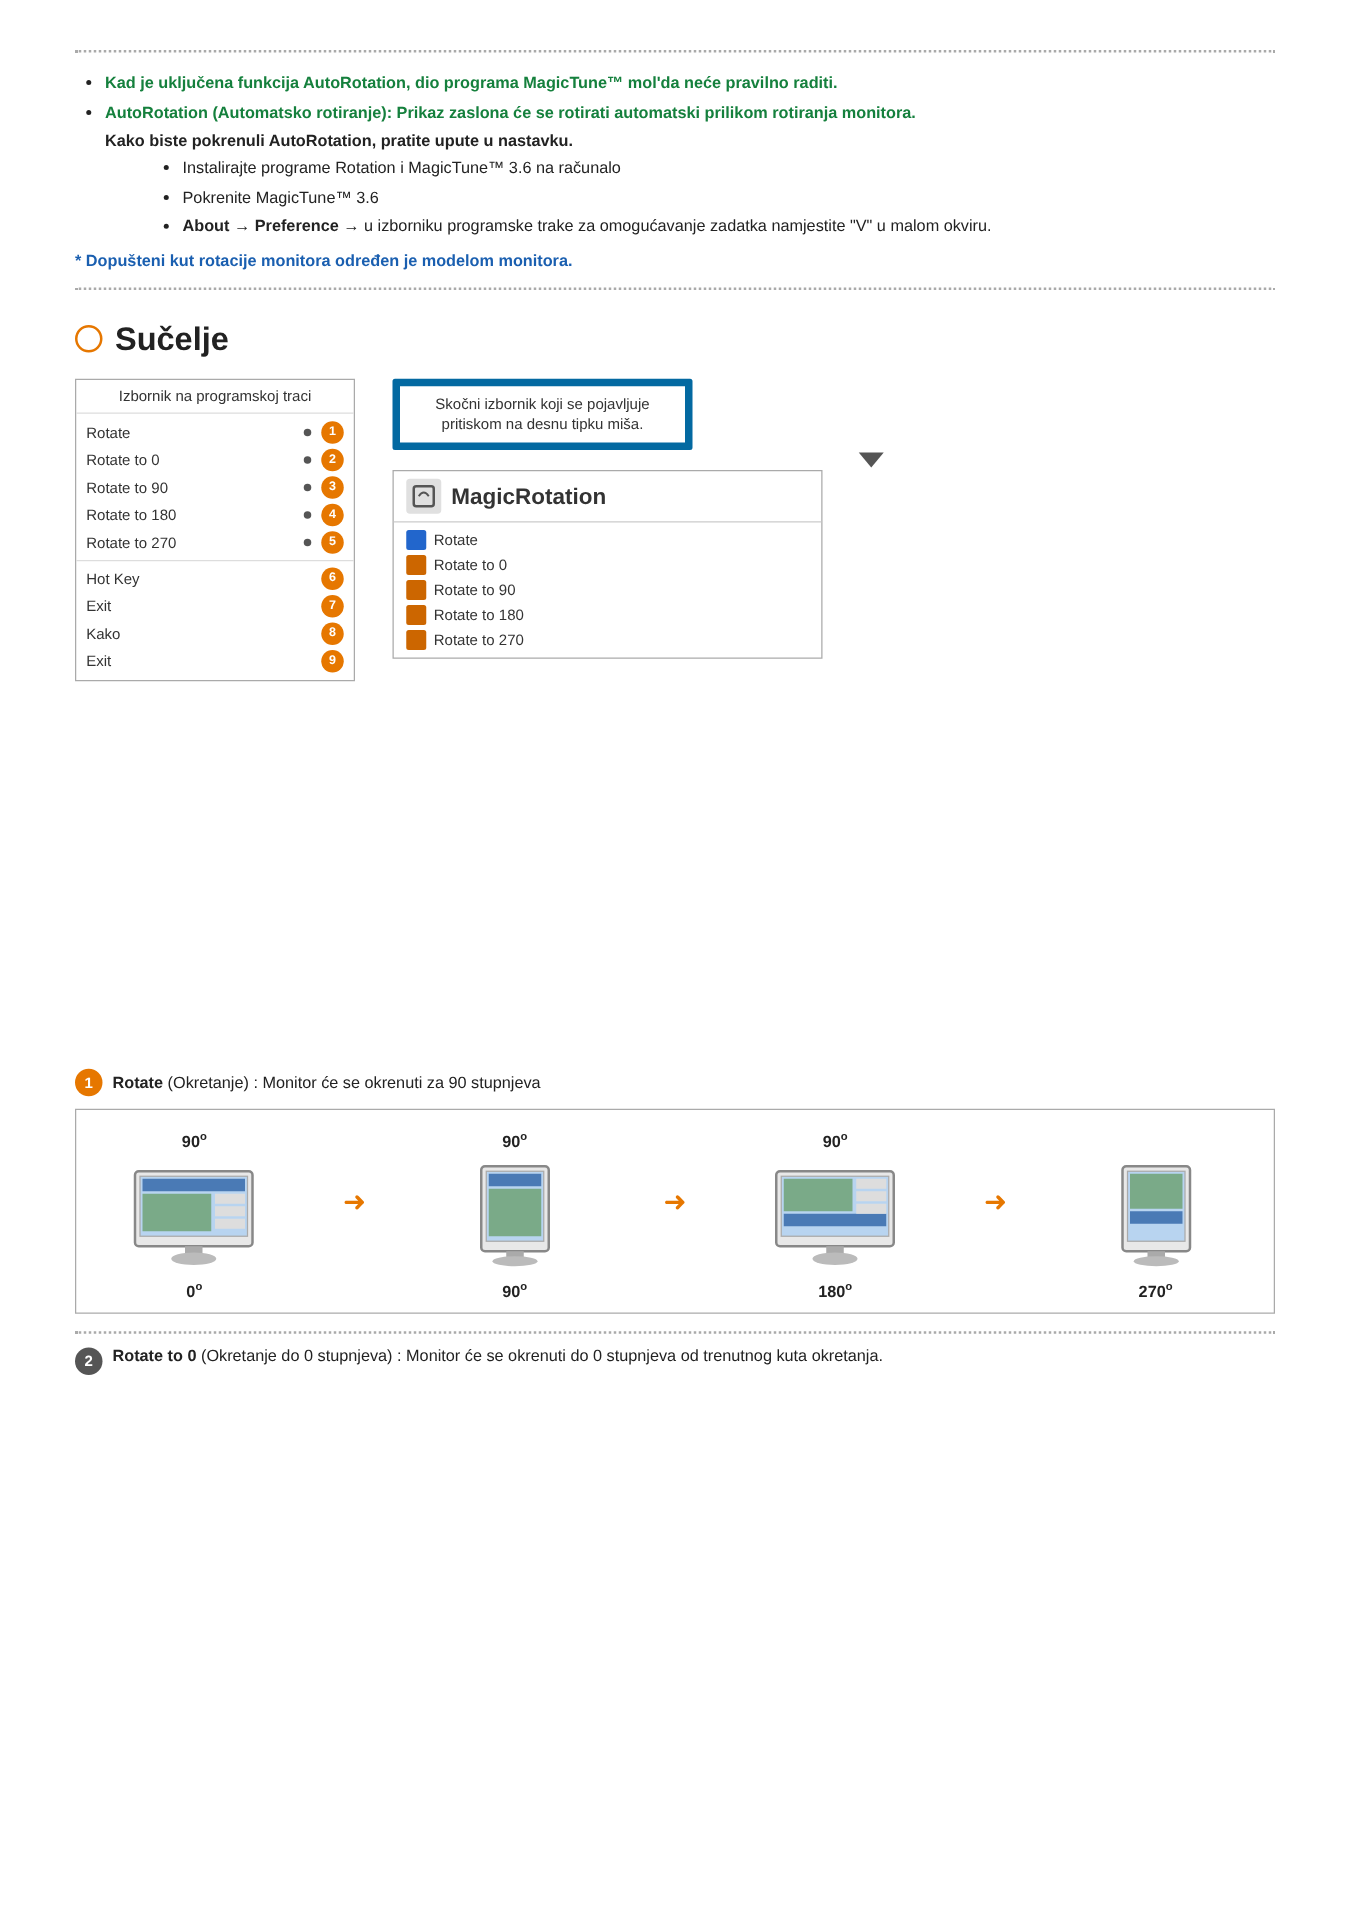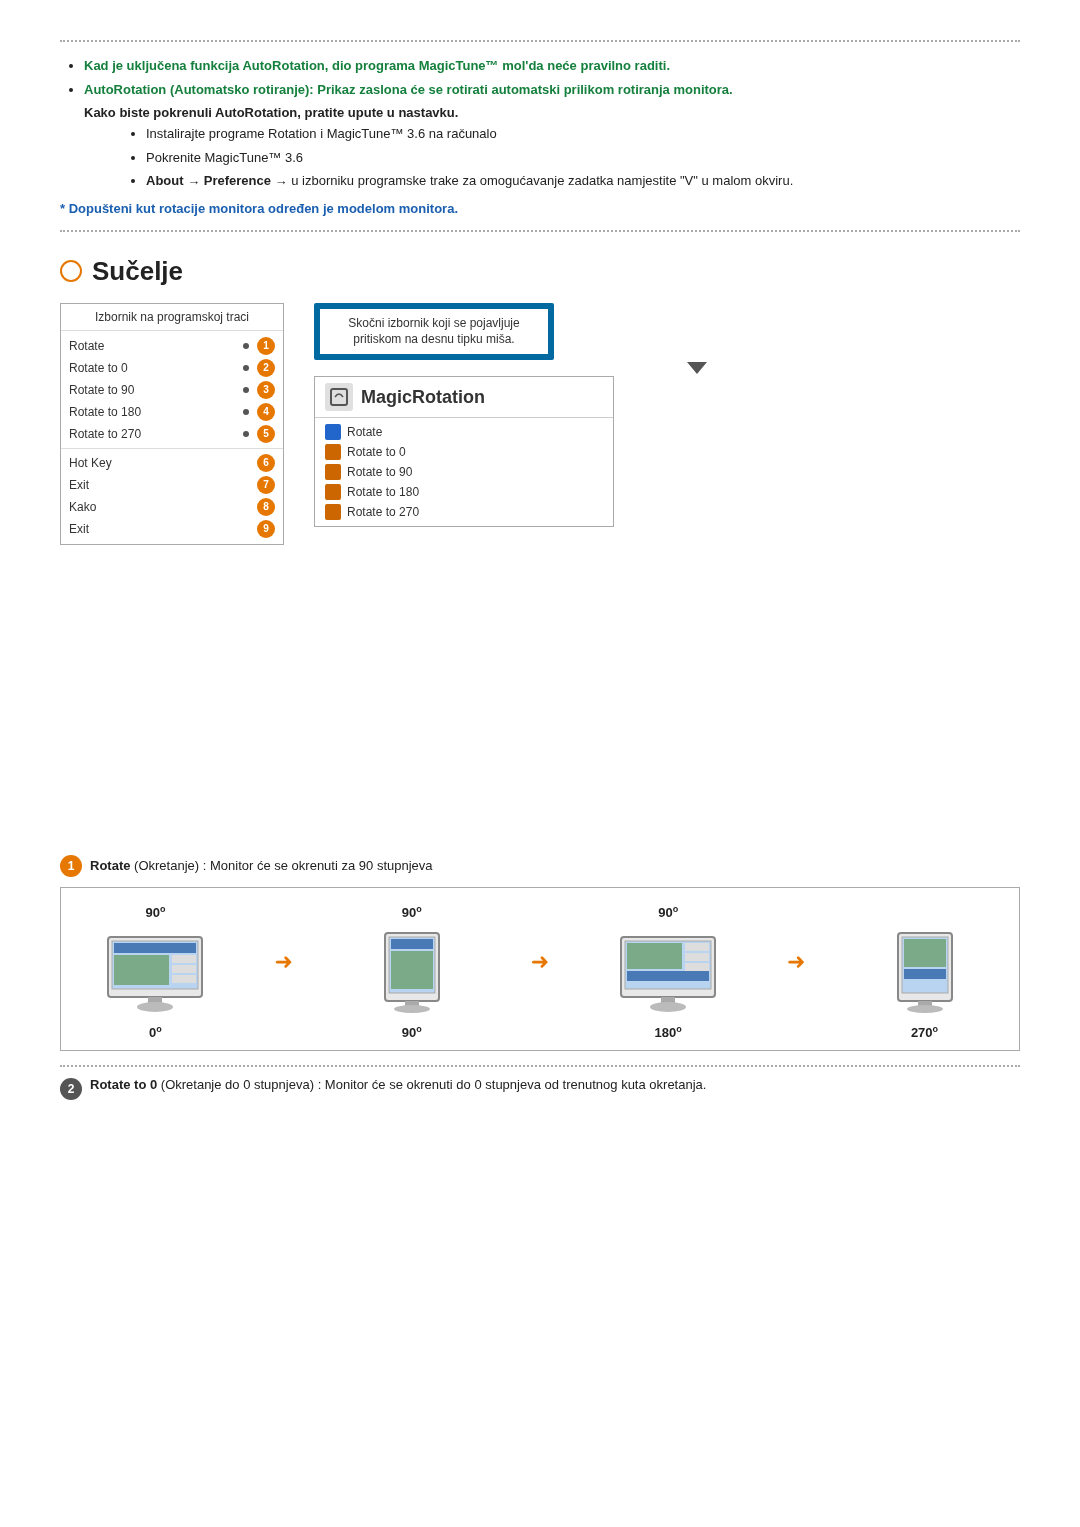--- a/index.html
+++ b/index.html
@@ -177,21 +177,21 @@
       height: 0;
       border-left: 10px solid transparent;
       border-right: 10px solid transparent;
       border-top: 12px solid #555;
       margin: 2px auto;
     }
 
     .magic-rotation-header {
       background: #fff;
       border: 1px solid #aaa;
-      width: 300px;
+      width: 344px;
     }
 
     .magic-rotation-title {
       display: flex;
       align-items: center;
       gap: 8px;
       padding: 6px 10px;
       font-size: 18px;
       font-weight: bold;
       color: #333;

